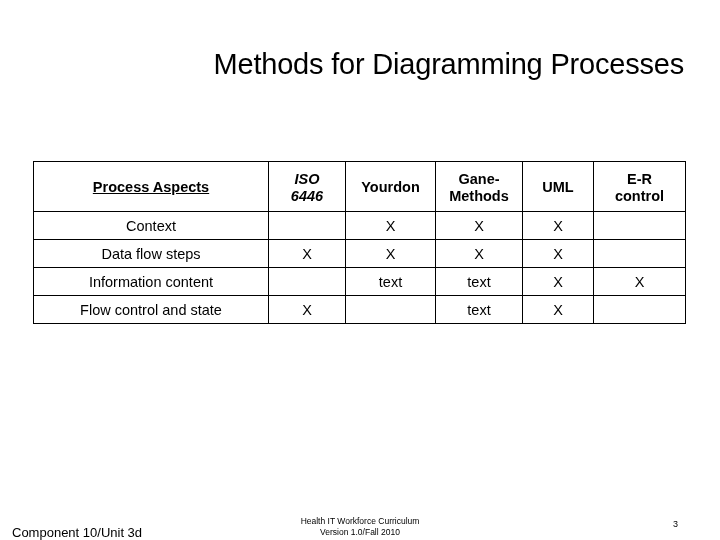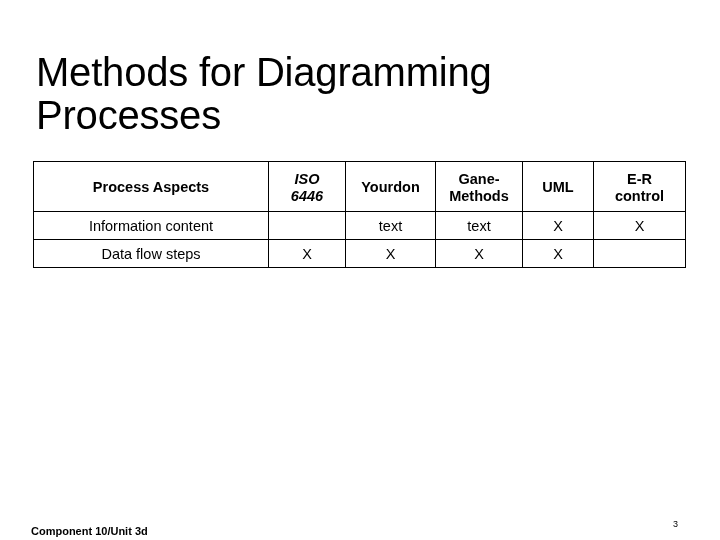--- a/index.html
+++ b/index.html
@@ -15,22 +15,22 @@
     font-family: "Liberation Sans", sans-serif;
     color: #000000;
   }
 
   
   #slide-title {
     position: absolute;
     left: 36px;
     top: 24px;
     width: 648px;
-    text-align: left;
-    font-size: 40px;
+    text-align: right;
+    font-size: 29px;
     line-height: 43px;
     font-weight: normal;
     letter-spacing: -0.2px;
     color: #000000;
   }
 
   
   #comparison-table-wrap {
     position: absolute;
     left: 33px;
@@ -68,20 +68,21 @@
     font-weight: bold;
     line-height: 17px;
     padding-top: 2px;
   }
   th.aspect-head {
     text-align: left;
     vertical-align: bottom;
     padding-left: 8px;
     padding-bottom: 5px;
     font-weight: bold;
+    text-decoration: underline;
   }
   th.iso-head {
     font-weight: normal;
     color: #6b6b6b;
     font-style: italic;
   }
   th.gane-head {
     color: #333366;
   }
 
@@ -101,26 +102,25 @@
   
   #footer {
     position: absolute;
     left: 0;
     top: 508px;
     width: 720px;
     height: 32px;
   }
   #footer-left {
     position: absolute;
-    left: 31px;
+    left: 12px;
     top: 17px;
-    font-size: 11px;
+    font-size: 13px;
     color: #000000;
     white-space: nowrap;
-    font-weight: bold;
   }
   #footer-center {
     position: absolute;
     left: 0;
     top: 8px;
     width: 720px;
     text-align: center;
     font-size: 8.5px;
     line-height: 11px;
     color: #000000;
@@ -163,42 +163,62 @@
         </th>
         <th>UML</th>
         <th>
           <span>E-R</span><br>
           <span>control</span>
         </th>
       </tr>
     </thead>
     <tbody>
 
-
+      <tr>
+        <td class="row-label">Context</td>
+        <td></td>
+        <td>X</td>
+        <td class="gane-cell bold-mark">X</td>
+        <td>X</td>
+        <td></td>
+      </tr>
+
+
+      <tr>
+        <td class="row-label">Data flow steps</td>
+        <td>X</td>
+        <td>X</td>
+        <td class="gane-cell bold-mark">X</td>
+        <td>X</td>
+        <td></td>
+      </tr>
 
       <tr>
         <td class="row-label">Information content</td>
         <td></td>
         <td>text</td>
         <td class="gane-cell">text</td>
         <td>X</td>
         <td>X</td>
       </tr>
 
-      <tr>
-        <td class="row-label">Data flow steps</td>
-        <td>X</td>
-        <td>X</td>
-        <td class="gane-cell bold-mark">X</td>
-        <td>X</td>
-        <td></td>
-      </tr>
-
-
+
+      <tr>
+        <td class="row-label">Flow control and state</td>
+        <td>X</td>
+        <td></td>
+        <td class="gane-cell">text</td>
+        <td>X</td>
+        <td></td>
+      </tr>
 
     </tbody>
   </table>
 </div>
 
 <div id="footer">
   <div id="footer-left">Component 10/Unit 3d</div>
+  <div id="footer-center">
+    <div>Health IT Workforce Curriculum</div>
+    <div>Version 1.0/Fall 2010</div>
+  </div>
   <div id="page-number">3</div>
 </div>
 
 </body></html>

